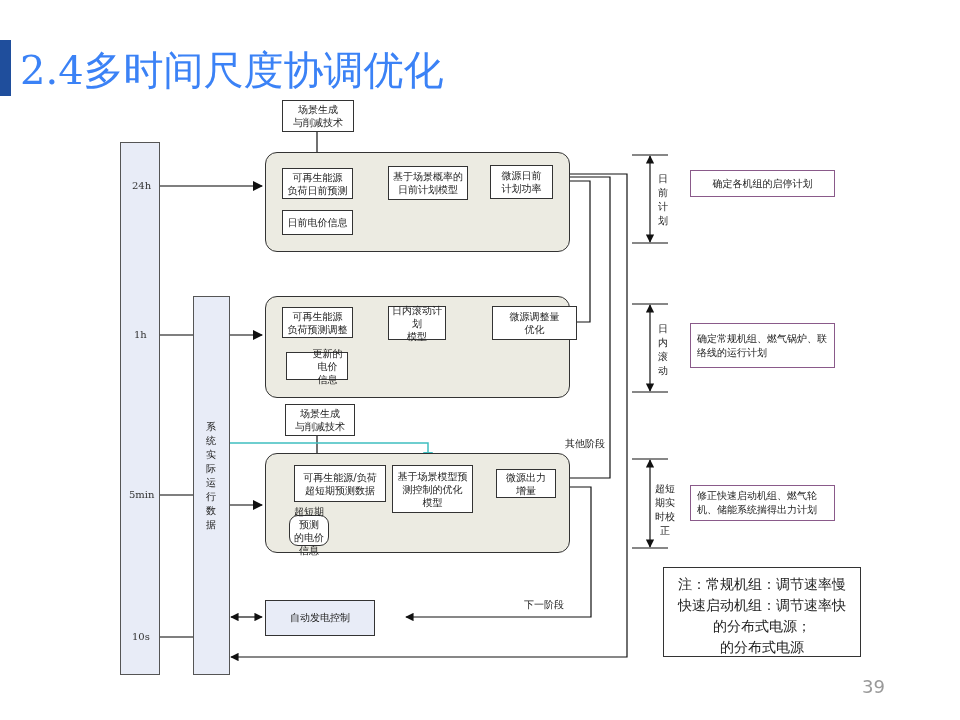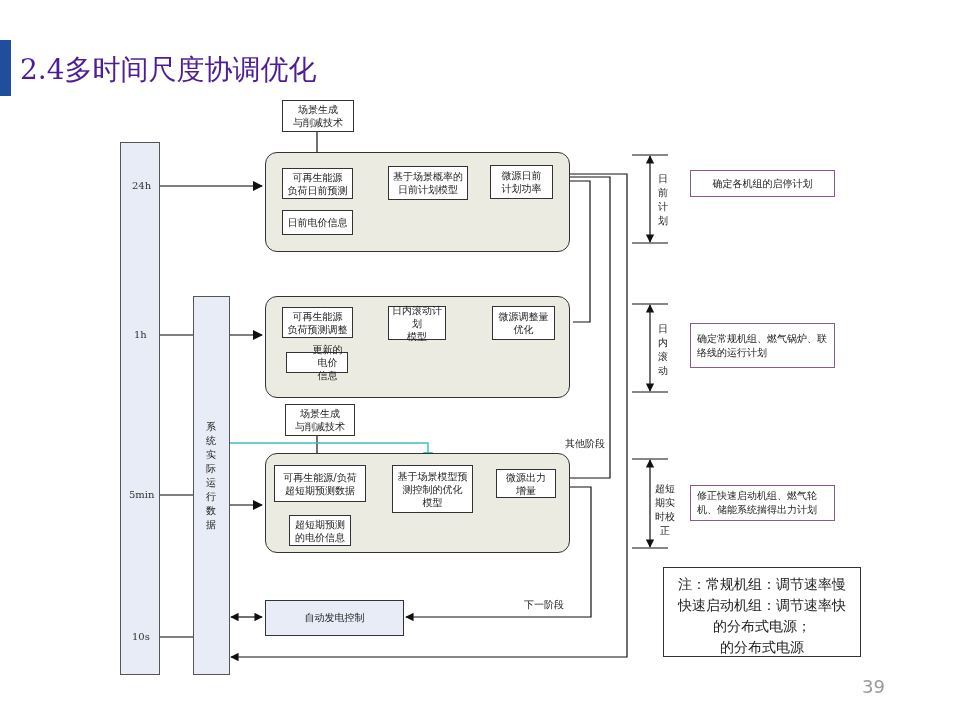--- a/index.html
+++ b/index.html
@@ -1,21 +1,21 @@
 <!DOCTYPE html>
 <html><head>
 <meta charset="utf-8">
 <style>
   html, body { margin:0; padding:0; background:#ffffff; }
   body { width:960px; height:720px; position:relative; overflow:hidden;
          font-family:"DejaVu Sans", sans-serif; color:#222; }
   .abs { position:absolute; box-sizing:border-box; }
   .title-bar { left:0; top:40px; width:11px; height:56px; background:#1f4e9c; }
-  .title { left:20px; top:42px; font-family:"DejaVu Serif", serif; font-size:28px;
-           line-height:56px; color:#4c1d95; white-space:nowrap; }
+  .title { left:20px; top:42px; font-family:"DejaVu Serif", serif; font-size:40px;
+           line-height:56px; color:#3b82f6; white-space:nowrap; }
   .page-num { left:862px; top:676px; font-size:18px; color:#999; }
   svg.lines { position:absolute; left:0; top:0; width:960px; height:720px; }
   .group { background:#ecebe2; border:1.5px solid #333; border-radius:12px; }
   .box { background:#fff; border:1.5px solid #333; font-size:10px; line-height:13px;
          text-align:center; display:flex; align-items:center; justify-content:center;
          padding:1px 3px; color:#222; }
   .box span { display:block; }
   .axis { background:#e8ecf7; border:1.5px solid #555; }
   .tick { font-family:"DejaVu Serif", serif; font-size:10px; color:#333; }
   .vtext { font-size:10px; line-height:14px; width:14px; text-align:center; color:#222; word-break:break-all; }
@@ -139,67 +139,67 @@
     </div>
 </div>
 
 <div class="abs group" style="left:265px;top:296px;width:305px;height:102px;"></div>
 <div class="abs box" style="left:282px;top:307px;width:71px;height:31px;">
   <div>
       <span>可再生能源</span>
       <span>负荷预测调整</span>
     </div>
 </div>
-<div class="abs box" style="left:286px;top:352px;width:62px;height:21px;padding-left:24px;">
+<div class="abs box" style="left:286px;top:352px;width:62px;height:28px;padding-left:24px;">
   <div>
       <span>更新的电价</span>
       <span>信息</span>
     </div>
 </div>
 <div class="abs box" style="left:388px;top:306px;width:58px;height:34px;">
   <div>
       <span>日内滚动计划</span>
       <span>模型</span>
     </div>
 </div>
-<div class="abs box" style="left:492px;top:306px;width:63px;height:34px;">
+<div class="abs box" style="left:492px;top:306px;width:85px;height:34px;">
   <div>
       <span>微源调整量</span>
       <span>优化</span>
     </div>
 </div>
 
 <div class="abs group" style="left:265px;top:453px;width:305px;height:100px;"></div>
-<div class="abs box" style="left:274px;top:465px;width:92px;height:37px;">
+<div class="abs box" style="left:294px;top:465px;width:92px;height:37px;">
   <div>
       <span>可再生能源/负荷</span>
       <span>超短期预测数据</span>
     </div>
 </div>
-<div class="abs box" style="left:289px;top:515px;width:62px;height:31px;">
+<div class="abs box" style="left:289px;top:515px;width:40px;height:31px;border-radius:9px;">
   <div>
       <span>超短期预测</span>
       <span>的电价信息</span>
     </div>
 </div>
 <div class="abs box" style="left:392px;top:465px;width:81px;height:48px;">
   <div>
       <span>基于场景模型预</span>
       <span>测控制的优化</span>
       <span>模型</span>
     </div>
 </div>
 <div class="abs box" style="left:496px;top:469px;width:60px;height:29px;">
   <div>
       <span>微源出力</span>
       <span>增量</span>
     </div>
 </div>
 
-<div class="abs agc" style="left:265px;top:600px;width:139px;height:36px;">
+<div class="abs agc" style="left:265px;top:600px;width:110px;height:36px;">
   <span>自动发电控制</span>
 </div>
 
 <div class="abs lbl" style="left:565px;top:437px;">其他阶段</div>
 <div class="abs lbl" style="left:524px;top:598px;">下一阶段</div>
 
 <div class="abs vtext" style="left:656px;top:172px;">日前计划</div>
 <div class="abs vtext" style="left:656px;top:322px;">日内滚动</div>
 <div class="abs vtext" style="left:654px;top:482px;width:22px;">超短期实时校正</div>
 

